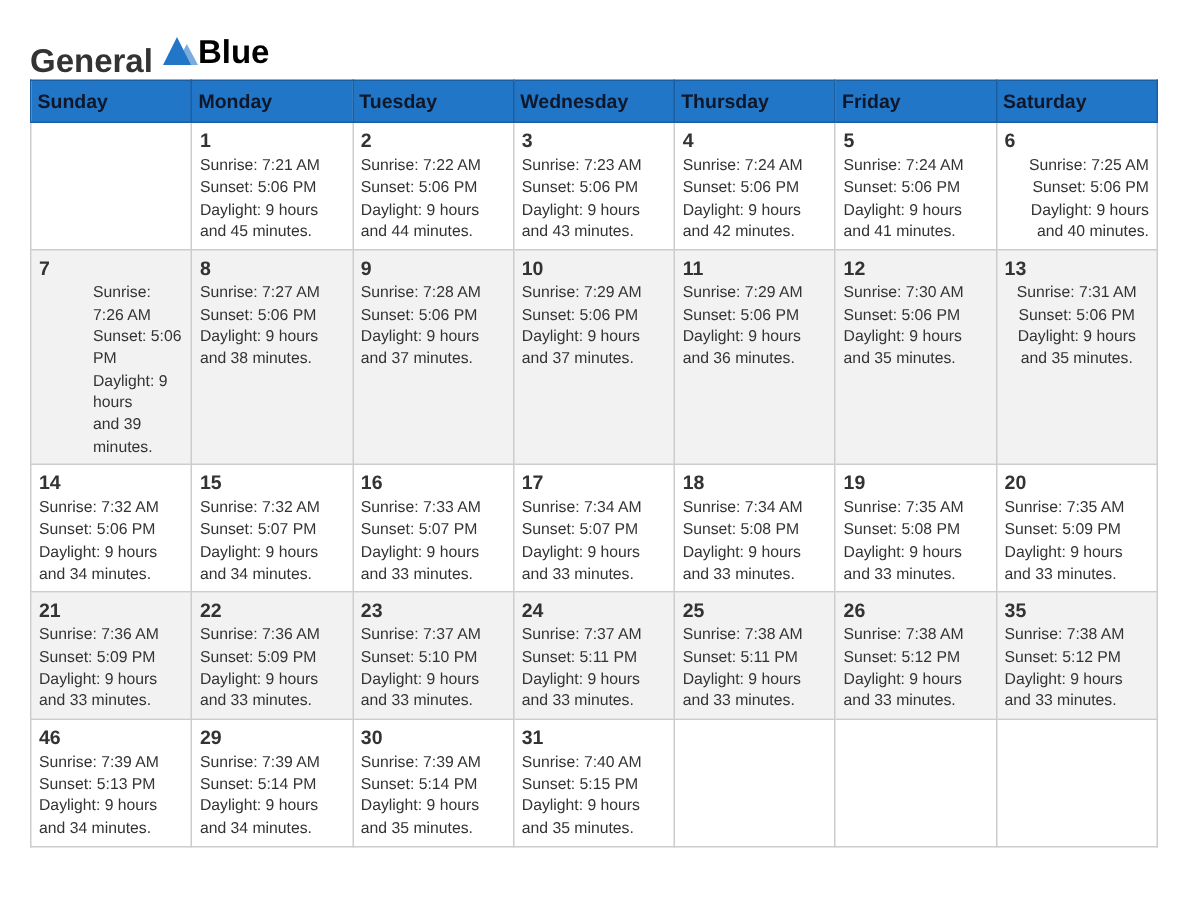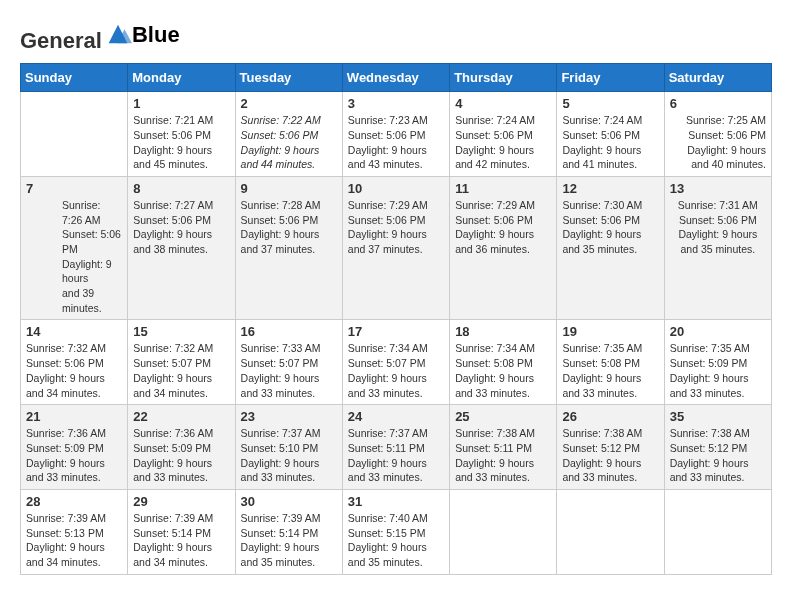--- a/index.html
+++ b/index.html
@@ -7,21 +7,20 @@
       font-family: Arial, sans-serif;
       background: #fff;
       width: 792px;
       min-height: 612px;
       padding: 20px;
     }
     .header {
       display: flex;
       align-items: flex-start;
       justify-content: space-between;
-      margin-bottom: 10px;
     }
     .logo {
       display: flex;
       align-items: center;
     }
     .logo-text {
       font-size: 22px;
       font-weight: bold;
       line-height: 1.1;
     }
@@ -44,21 +43,21 @@
       font-size: 15px;
       color: #555;
     }
     table {
       width: 100%;
       border-collapse: collapse;
       font-size: 11px;
     }
     thead tr th {
       background-color: #2176c7;
-      color: #ffffff;
+      color: #0f172a;
       font-size: 13px;
       font-weight: bold;
       padding: 6px 4px;
       text-align: left;
       border: 1px solid #1a5fa0;
     }
     tbody tr td {
       border: 1px solid #ccc;
       vertical-align: top;
       padding: 4px 5px;
@@ -130,21 +129,21 @@
         <td class="empty"></td>
         <td>
           <span class="day-num">1</span>
           <div class="day-detail" style="white-space: pre-line;">Sunrise: 7:21 AM
 Sunset: 5:06 PM
 Daylight: 9 hours
 and 45 minutes.</div>
         </td>
         <td>
           <span class="day-num">2</span>
-          <div class="day-detail" style="white-space: pre-line; font-style: italic;">Sunrise: 7:22 AM
+          <div class="day-detail" style="white-space: pre-line;">Sunrise: 7:22 AM
 Sunset: 5:06 PM
 Daylight: 9 hours
 and 44 minutes.</div>
         </td>
         <td>
           <span class="day-num">3</span>
           <div class="day-detail" style="white-space: pre-line;">Sunrise: 7:23 AM
 Sunset: 5:06 PM
 Daylight: 9 hours
 and 43 minutes.</div>
@@ -319,21 +318,21 @@
         <td>
           <span class="day-num">35</span>
           <div class="day-detail" style="white-space: pre-line;">Sunrise: 7:38 AM
 Sunset: 5:12 PM
 Daylight: 9 hours
 and 33 minutes.</div>
         </td>
       </tr>
       <tr>
         <td>
-          <span class="day-num">28</span>
+          <span class="day-num">46</span>
           <div class="day-detail" style="white-space: pre-line;">Sunrise: 7:39 AM
 Sunset: 5:13 PM
 Daylight: 9 hours
 and 34 minutes.</div>
         </td>
         <td>
           <span class="day-num">29</span>
           <div class="day-detail" style="white-space: pre-line;">Sunrise: 7:39 AM
 Sunset: 5:14 PM
 Daylight: 9 hours

